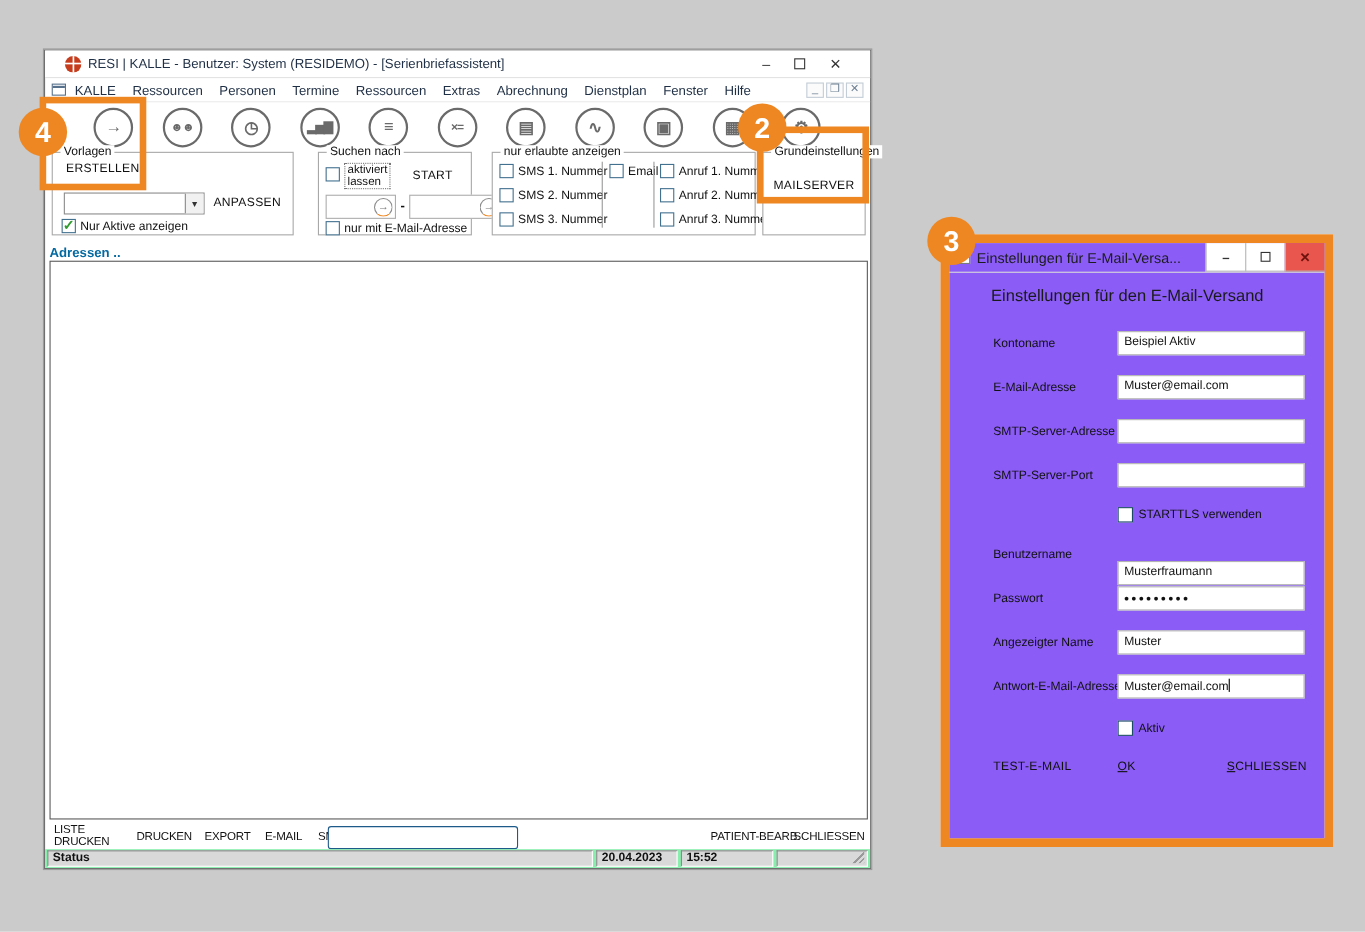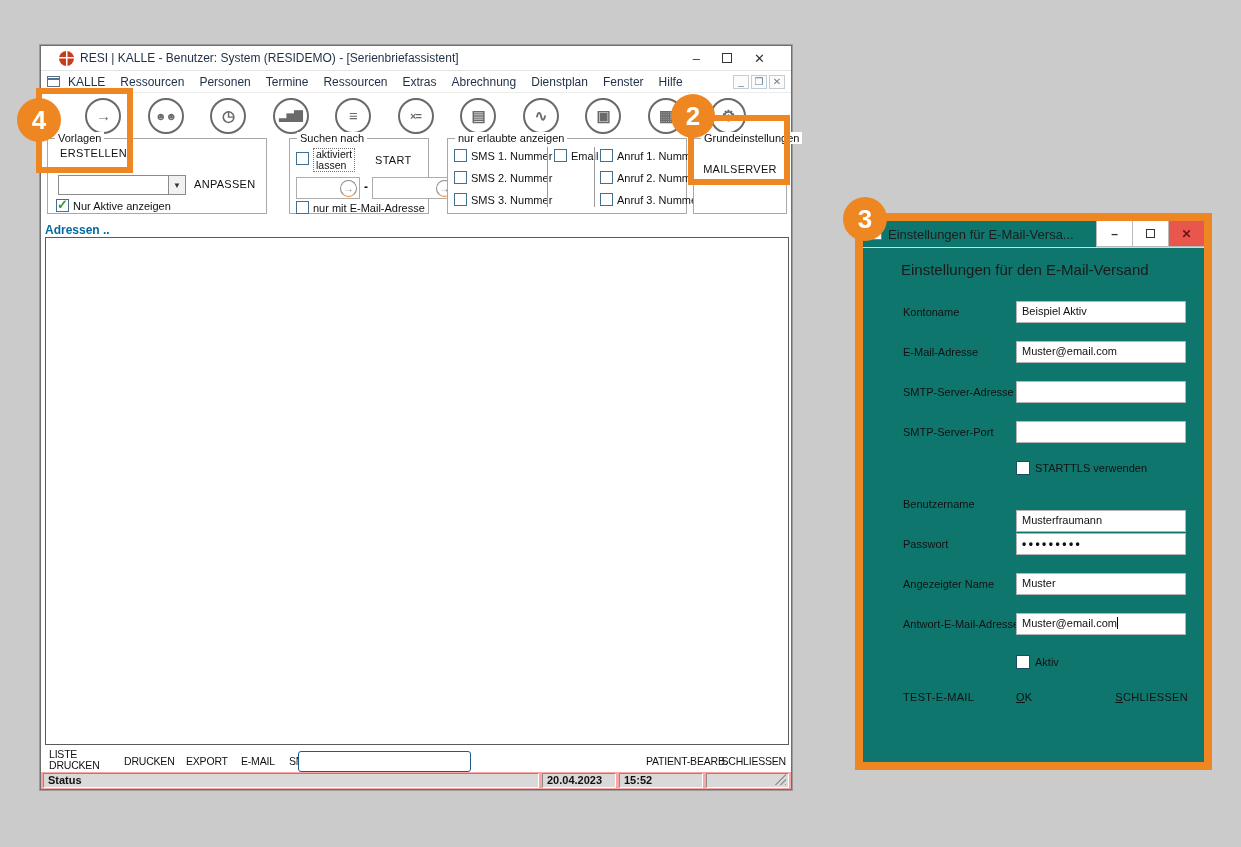--- a/index.html
+++ b/index.html
@@ -45,33 +45,33 @@
 
   .vsep { position:absolute; width:1px; background:#9a9a9a; }
 
   .adrlabel { position:absolute; font-size:12px; font-weight:bold; color:#0369a1; }
   .adrlist { position:absolute; background:#fff; border:1px solid #5a5a5a; }
 
   .footer { position:absolute; left:0; top:701px; width:100%; height:28px; }
   .flabel { position:absolute; font-size:10.5px; letter-spacing:-0.2px; color:#111; white-space:nowrap; }
   .finput { position:absolute; height:21px; background:#fff; border:1.5px solid #1d5a8a; border-radius:3px; font-size:11px; padding:2px 4px; }
 
-  .statusbar { position:absolute; left:0; bottom:0; width:100%; height:17px; background:#fca5a5; display:flex; gap:3px; padding:1px 2px; }
+  .statusbar { position:absolute; left:0; bottom:0; width:100%; height:17px; background:#86efac; display:flex; gap:3px; padding:1px 2px; }
   .spanel { border:1px solid; border-color:#8a8a8a #ffffff #ffffff #8a8a8a; font-size:11px; font-weight:bold; padding:0 4px; line-height:13px; background:#d9d9d9; white-space:nowrap; overflow:hidden; }
   .grip { position:absolute; right:2px; bottom:2px; width:12px; height:12px;
           background:repeating-linear-gradient(135deg, transparent 0 2px, #9a9a9a 2px 3.5px);
           clip-path:polygon(100% 0, 100% 100%, 0 100%); }
 
   
   .hlrect { position:absolute; border:6px solid #ee8722; background:transparent; z-index:40; }
   .callout { position:absolute; width:44px; height:44px; border-radius:50%; background:#ee8722; color:#fff; font-size:26px; font-weight:bold; display:flex; align-items:center; justify-content:center; z-index:50; }
 
   
   .dlgframe { position:absolute; left:855px; top:213px; width:357px; height:557px; border:8px solid #ee8722; background:#fff; z-index:45; }
-  .dlg { position:relative; width:100%; height:100%; background:#0f766e; }
+  .dlg { position:relative; width:100%; height:100%; background:#8b5cf6; }
   .dlgtitle { position:absolute; left:0; top:0; width:100%; height:27px; display:flex; align-items:center; padding:0 0 0 7px; border-bottom:1px solid #d9d9d9; }
   .dlgicon { width:12px; height:11px; border:1.2px solid #7a7a7a; background:#fdfdfd; margin-right:6px; position:relative; }
   .dlgicon:before { content:""; position:absolute; right:-1px; top:-1px; width:4px; height:4px; background:#b5b5b5; }
   .dlgtitletext { font-size:13px; color:#1c1c1c; white-space:nowrap; overflow:hidden; flex:1; }
   .dlgbtn { width:36px; height:26px; border-left:1px solid #b9b9b9; border-bottom:1px solid #b9b9b9; display:flex; align-items:center; justify-content:center; font-size:12px; font-weight:bold; color:#333; background:#fff; flex:0 0 auto; }
   .dlgbtn.close { background:#e8564e; color:#6d120c; }
   .dlgbtn .sq { width:9px; height:9px; border:1.5px solid #333; }
 
   .dlgheading { position:absolute; left:38px; top:40px; font-size:15px; color:#1a1a1a; white-space:nowrap; }
   .drow-label { position:absolute; left:40px; width:112px; font-size:11px; color:#111; line-height:22px; white-space:nowrap; }

